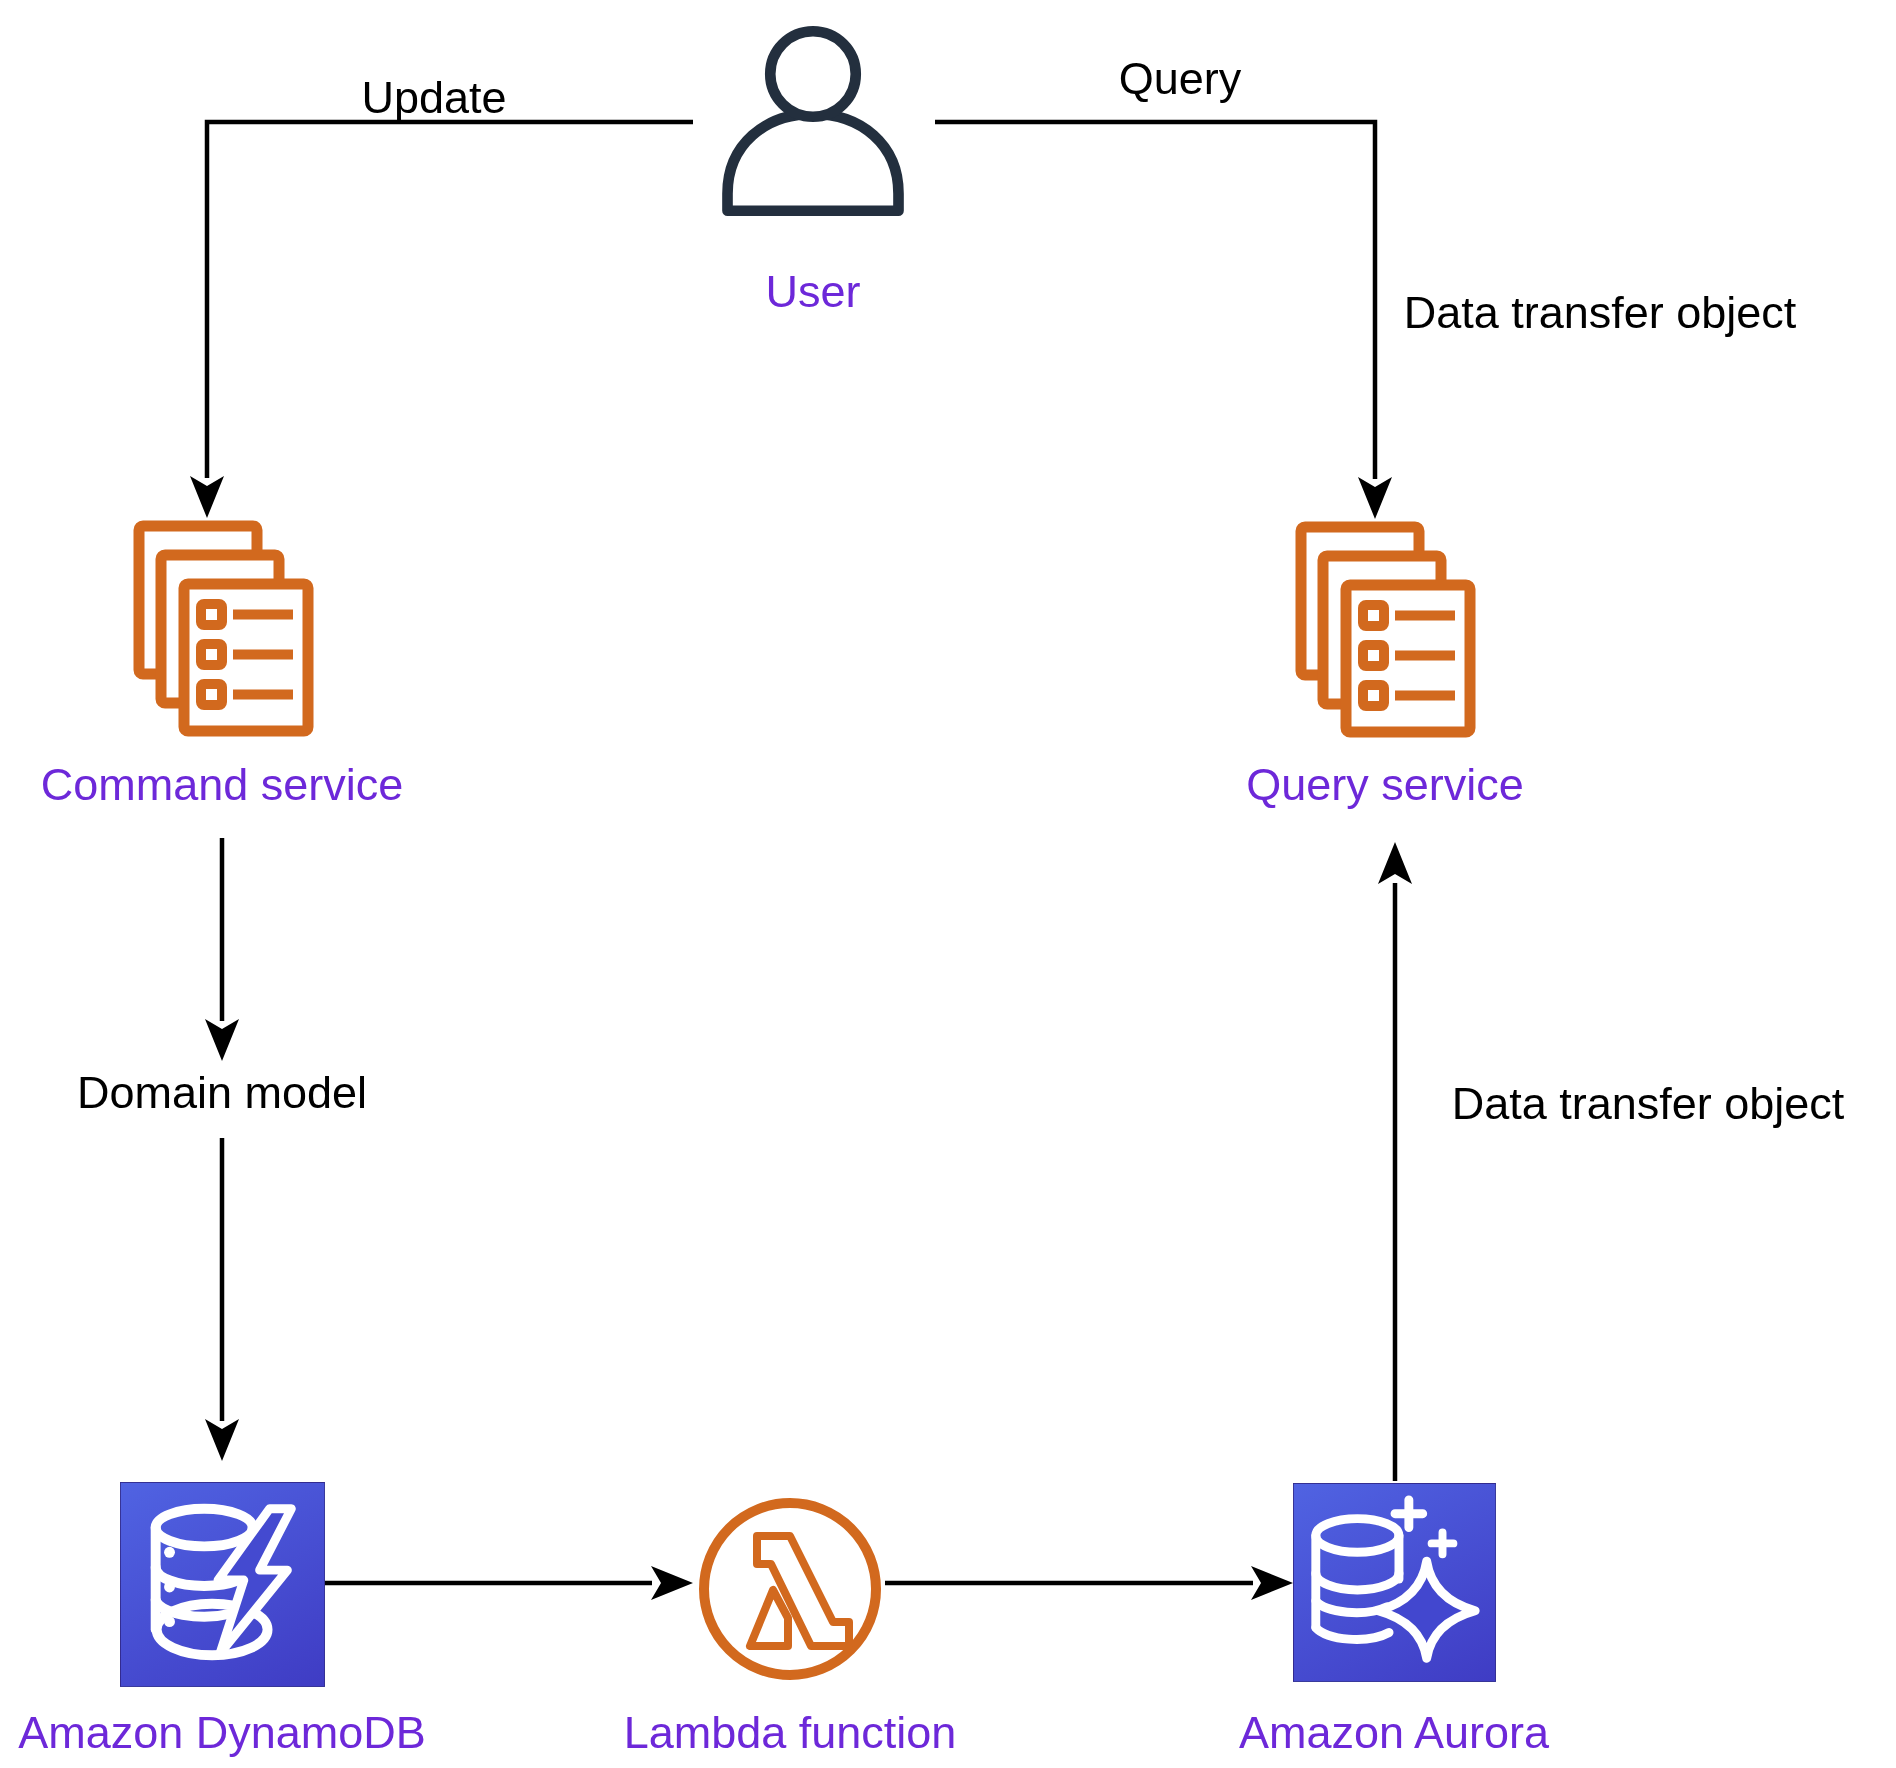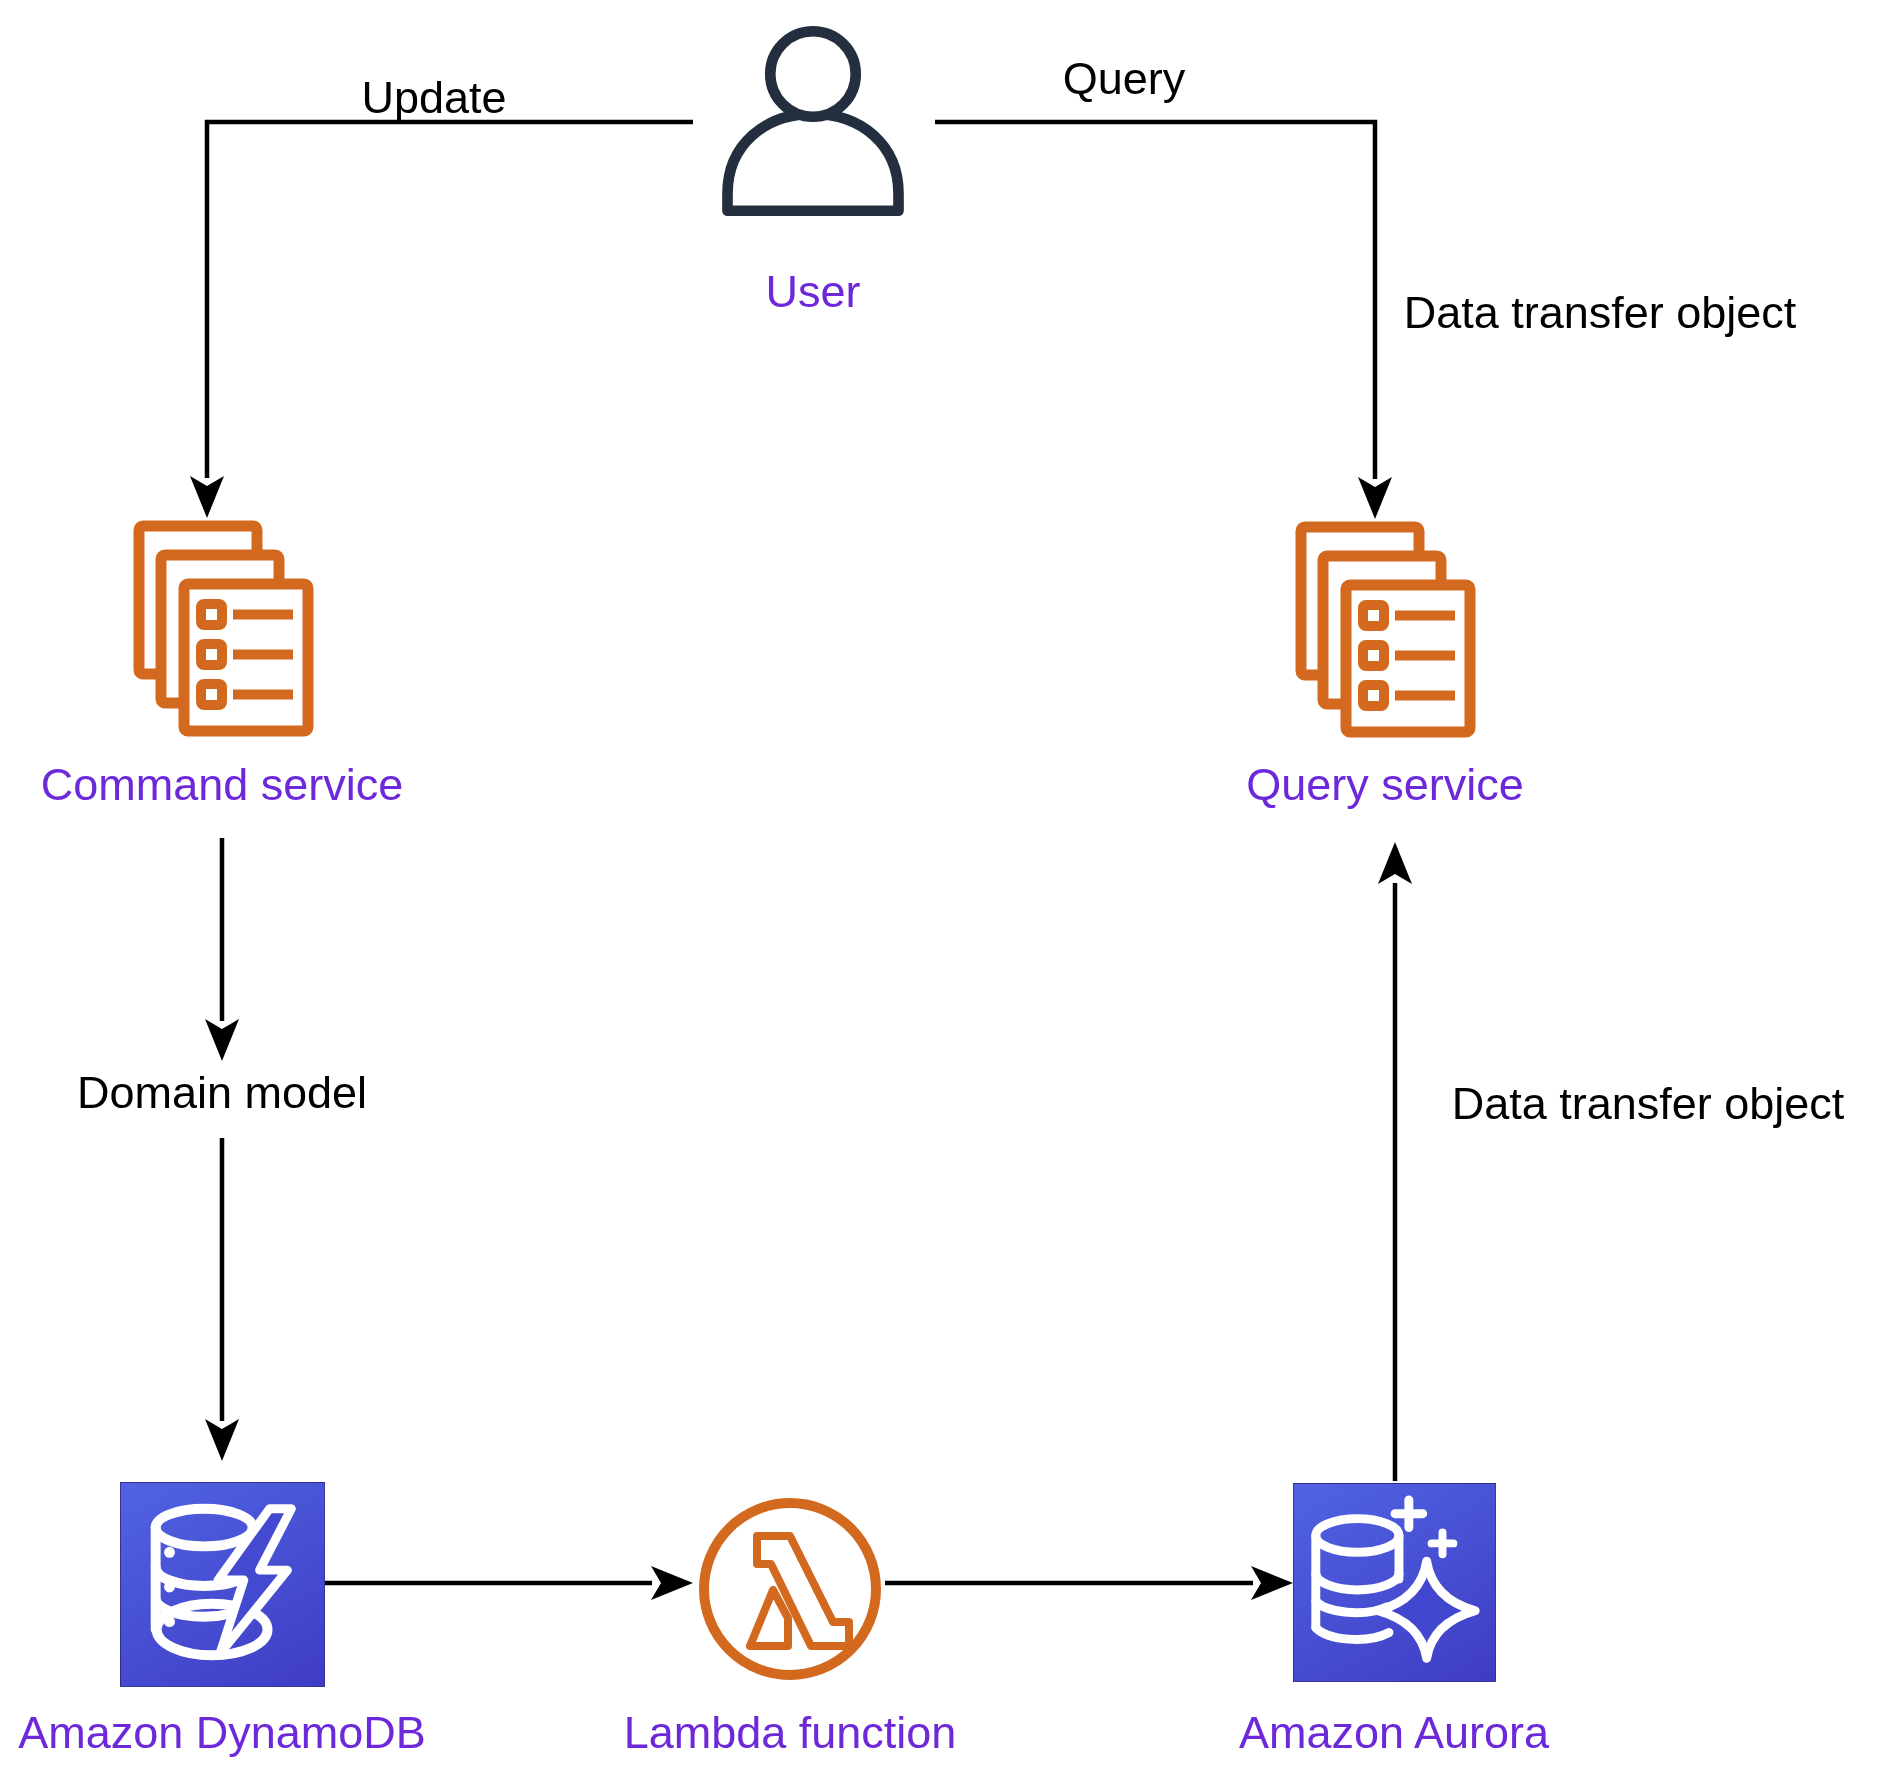--- a/index.html
+++ b/index.html
@@ -54,21 +54,21 @@
 
   <div class="icon" style="left:718px;top:25px;width:190px;height:193px;">
     <svg viewBox="0 0 100 100" width="100%" height="100%">
       <path d="M5 97 V88 C5 62 25 46 50 46 C75 46 95 62 95 88 V97 Z" fill="#fff" stroke="#232F3E" stroke-width="5.6" stroke-linejoin="round"></path>
       <circle cx="50" cy="25" r="22.5" fill="#fff" stroke="#232F3E" stroke-width="5.6"></circle>
     </svg>
   </div>
   <div class="lbl navy" style="left:813px;top:292px;">User</div>
 
   <div class="lbl black" style="left:434px;top:80px;margin-top:18px;">Update</div>
-  <div class="lbl black" style="left:1124px;top:79px;">Query</div>
+  <div class="lbl black" style="left:1180px;top:79px;">Query</div>
   <div class="lbl black" style="left:1600px;top:313px;">Data transfer object</div>
   <div class="lbl black" style="left:222px;top:1093px;">Domain model</div>
   <div class="lbl black" style="left:1648px;top:1104px;">Data transfer object</div>
 
   <div class="icon" style="left:133px;top:520px;width:181px;height:217px;">
     <svg viewBox="0 0 181 217" width="100%" height="100%">
       <g stroke="#D2691E" stroke-width="11" fill="#fff" stroke-linejoin="round">
         <rect x="6" y="6" width="118" height="148" rx="4"></rect>
         <rect x="28" y="35" width="118" height="148" rx="4"></rect>
         <rect x="51" y="64" width="124" height="147" rx="4"></rect>

